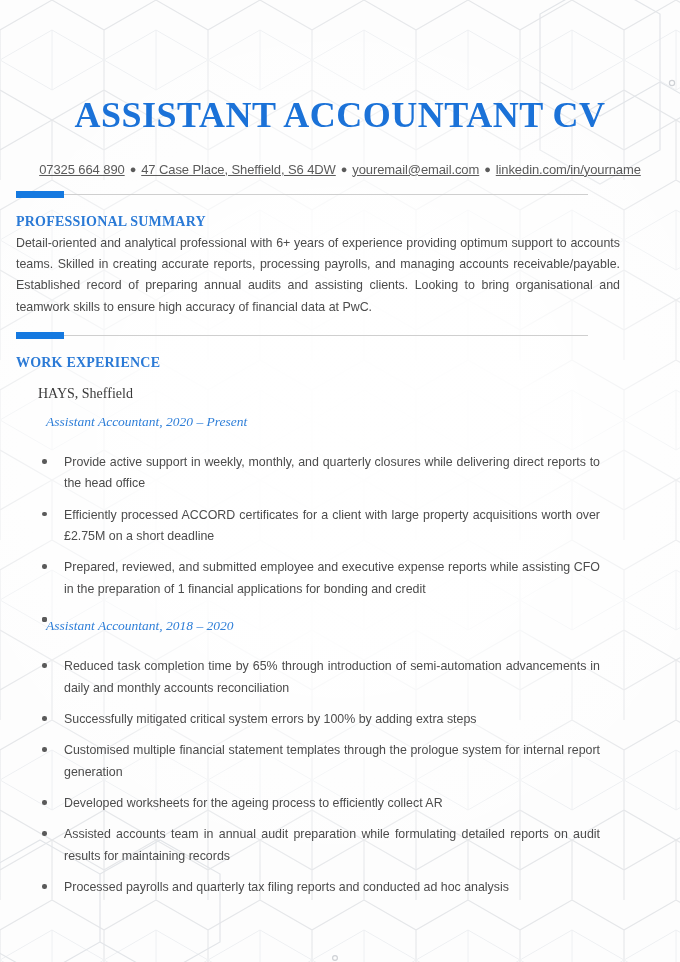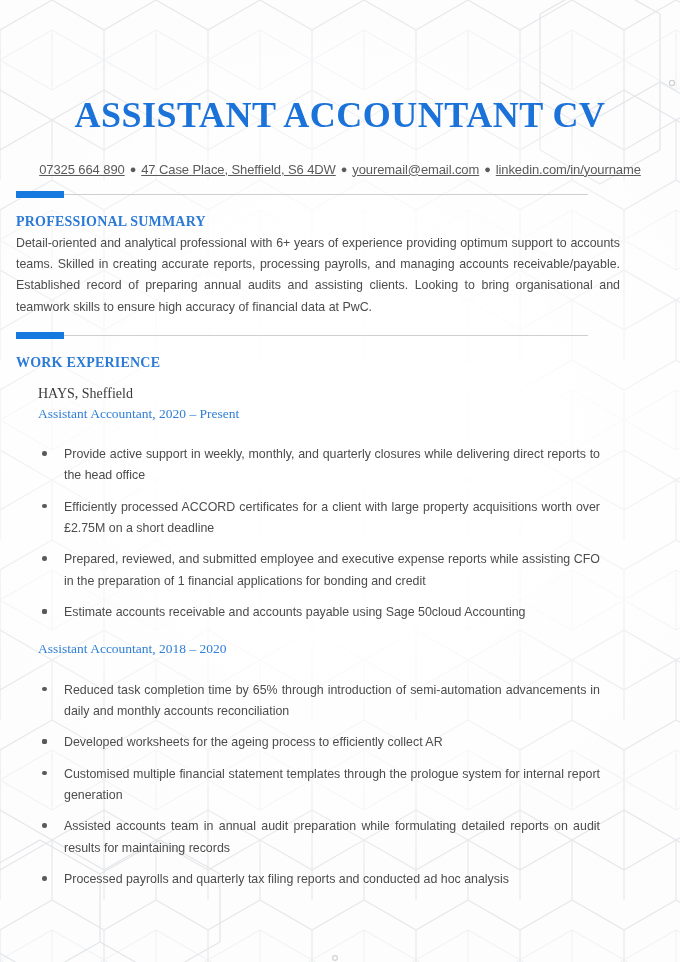--- a/index.html
+++ b/index.html
@@ -129,22 +129,23 @@
   .job { margin-top: 16px; padding-left: 22px; }
   .job:first-of-type { margin-top: 12px; }
   .job-company {
     margin: 0;
     font-family: "Liberation Serif", serif;
     font-size: 14px;
     color: #3a3a3a;
     line-height: 1.5;
   }
   .job-role {
-    margin: 0;
-    font-family: "Liberation Serif", serif;
+    margin: 8px;
+    font-family: "Liberation Serif", serif;
+    font-style: italic;
     font-size: 13.5px;
     color: #2f7fd8;
     line-height: 1.5;
   }
   .bullets {
     list-style: none;
     margin: 20px 0 0 0;
     padding: 0;
   }
   .bullets li {
@@ -231,31 +232,31 @@
       <h2 class="section-heading">WORK EXPERIENCE</h2>
 
       <div class="job">
         <p class="job-company">HAYS, Sheffield</p>
         <p class="job-role">Assistant Accountant, 2020 – Present</p>
         <ul class="bullets">
           <li><span class="dot"></span><span>Provide active support in weekly, monthly, and quarterly closures while delivering direct reports to the head office</span></li>
           <li><span class="dot"></span><span>Efficiently processed ACCORD certificates for a client with large property acquisitions worth over £2.75M on a short deadline</span></li>
           <li><span class="dot"></span><span>Prepared, reviewed, and submitted employee and executive expense reports while assisting CFO in the preparation of 1 financial applications for bonding and credit</span></li>
           <li><span class="dot"></span></li>
-          <li><span class="dot"></span><span>Estimate accounts receivable and accounts payable using Sage 50cloud Accounting</span></li>
+          <li><span class="dot"></span></li>
         </ul>
       </div>
 
       <div class="job">
         <p class="job-role">Assistant Accountant, 2018 – 2020</p>
         <ul class="bullets">
           <li><span class="dot"></span><span>Reduced task completion time by 65% through introduction of semi-automation advancements in daily and monthly accounts reconciliation</span></li>
-          <li><span class="dot"></span></li>
+          <li><span class="dot"></span><span>Successfully mitigated critical system errors by 100% by adding extra steps</span></li>
+          <li><span class="dot"></span><span>Customised multiple financial statement templates through the prologue system for internal report generation</span></li>
           <li><span class="dot"></span><span>Developed worksheets for the ageing process to efficiently collect AR</span></li>
-          <li><span class="dot"></span><span>Customised multiple financial statement templates through the prologue system for internal report generation</span></li>
           <li><span class="dot"></span><span>Assisted accounts team in annual audit preparation while formulating detailed reports on audit results for maintaining records</span></li>
           <li><span class="dot"></span><span>Processed payrolls and quarterly tax filing reports and conducted ad hoc analysis</span></li>
         </ul>
       </div>
 
     </section>
 
   </div>
 </div>
 

